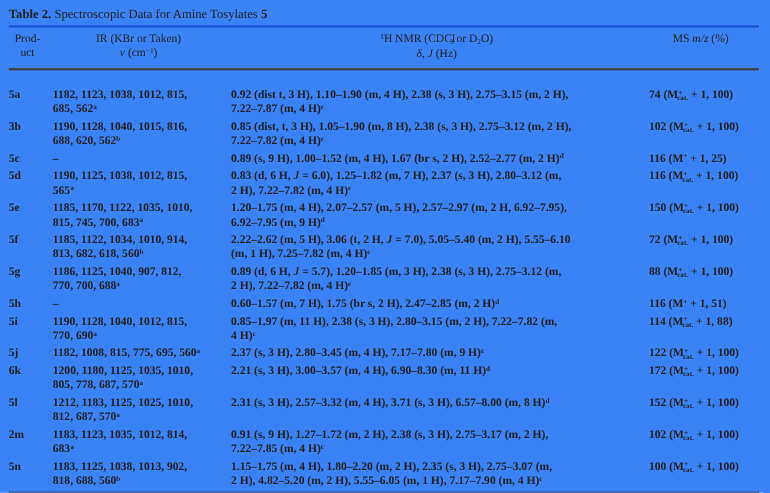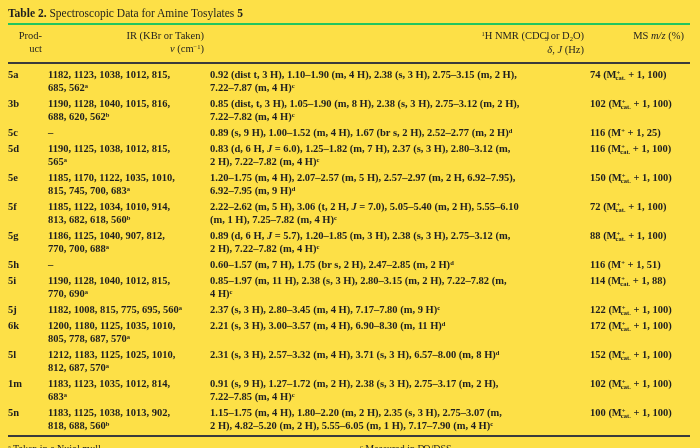--- a/index.html
+++ b/index.html
@@ -1,35 +1,35 @@
 <!DOCTYPE html>
 <html><head>
 <meta charset="utf-8">
 <style>
   html,body { margin:0; padding:0; }
   .page {
     width:700px; height:448px; box-sizing:border-box;
-    background:#fde047; color:#1f1f1f;
+    background:#3b82f6; color:#1f1f1f;
     font-family:"Liberation Serif","DejaVu Serif",serif;
     padding:5px 10px 0 8px; overflow:hidden;
     -webkit-font-smoothing:antialiased;
   }
   .title { font-size:11.5px; margin:2px 0 4px 0; }
   .title .bold { font-weight:bold; }
   table { width:100%; border-collapse:collapse; table-layout:fixed; }
   thead th {
-    text-align:right; font-weight:normal; font-size:10.5px; line-height:13px;
+    text-align:center; font-weight:normal; font-size:10.5px; line-height:13px;
     vertical-align:top; padding:4px 6px 6px 0;
-    border-top:2px solid #22c55e; border-bottom:2px solid #3b3b3b;
+    border-top:2px solid #1d4ed8; border-bottom:2px solid #3b3b3b;
   }
   tbody td {
     vertical-align:top; font-size:10.5px; line-height:13px;
     padding:0 8px 2px 0; white-space:pre-wrap;font-weight:bold;
   }
-  tbody tr:first-child td { padding-top:4px; }
+  tbody tr:first-child td { padding-top:16px; }
   tbody td.prod { font-weight:bold; }
   table { border-bottom:2px solid #3b3b3b; }
   sup { font-size:0.62em; vertical-align:baseline; position:relative; top:-0.5em; }
   sub { font-size:0.62em; vertical-align:baseline; position:relative; top:0.32em; }
   sup + sub { margin-left:-0.72em; }
   .footnotes { display:flex; padding-top:5px; font-size:10px; line-height:13px; }
   .fn-col-left { width:352px; flex:0 0 auto; }
   .fn-col-right { flex:1 1 auto; }
   .fn-line { white-space:pre-wrap; }
   i { font-style:italic;margin-top:21px; }
@@ -152,21 +152,21 @@
         <td>172 (M<sup>+</sup><sub>cat.</sub> + 1, 100)</td>
       </tr>
       <tr>
         <td class="prod">5l</td>
         <td>1212, 1183, 1125, 1025, 1010,
 812, 687, 570<sup>a</sup></td>
         <td>2.31 (s, 3 H), 2.57–3.32 (m, 4 H), 3.71 (s, 3 H), 6.57–8.00 (m, 8 H)<sup>d</sup></td>
         <td>152 (M<sup>+</sup><sub>cat.</sub> + 1, 100)</td>
       </tr>
       <tr>
-        <td class="prod">1m</td>
+        <td class="prod">2m</td>
         <td>1183, 1123, 1035, 1012, 814,
 683<sup>a</sup></td>
         <td>0.91 (s, 9 H), 1.27–1.72 (m, 2 H), 2.38 (s, 3 H), 2.75–3.17 (m, 2 H),
 7.22–7.85 (m, 4 H)<sup>c</sup></td>
         <td>102 (M<sup>+</sup><sub>cat.</sub> + 1, 100)</td>
       </tr>
       <tr>
         <td class="prod">5n</td>
         <td>1183, 1125, 1038, 1013, 902,
 818, 688, 560<sup>b</sup></td>

